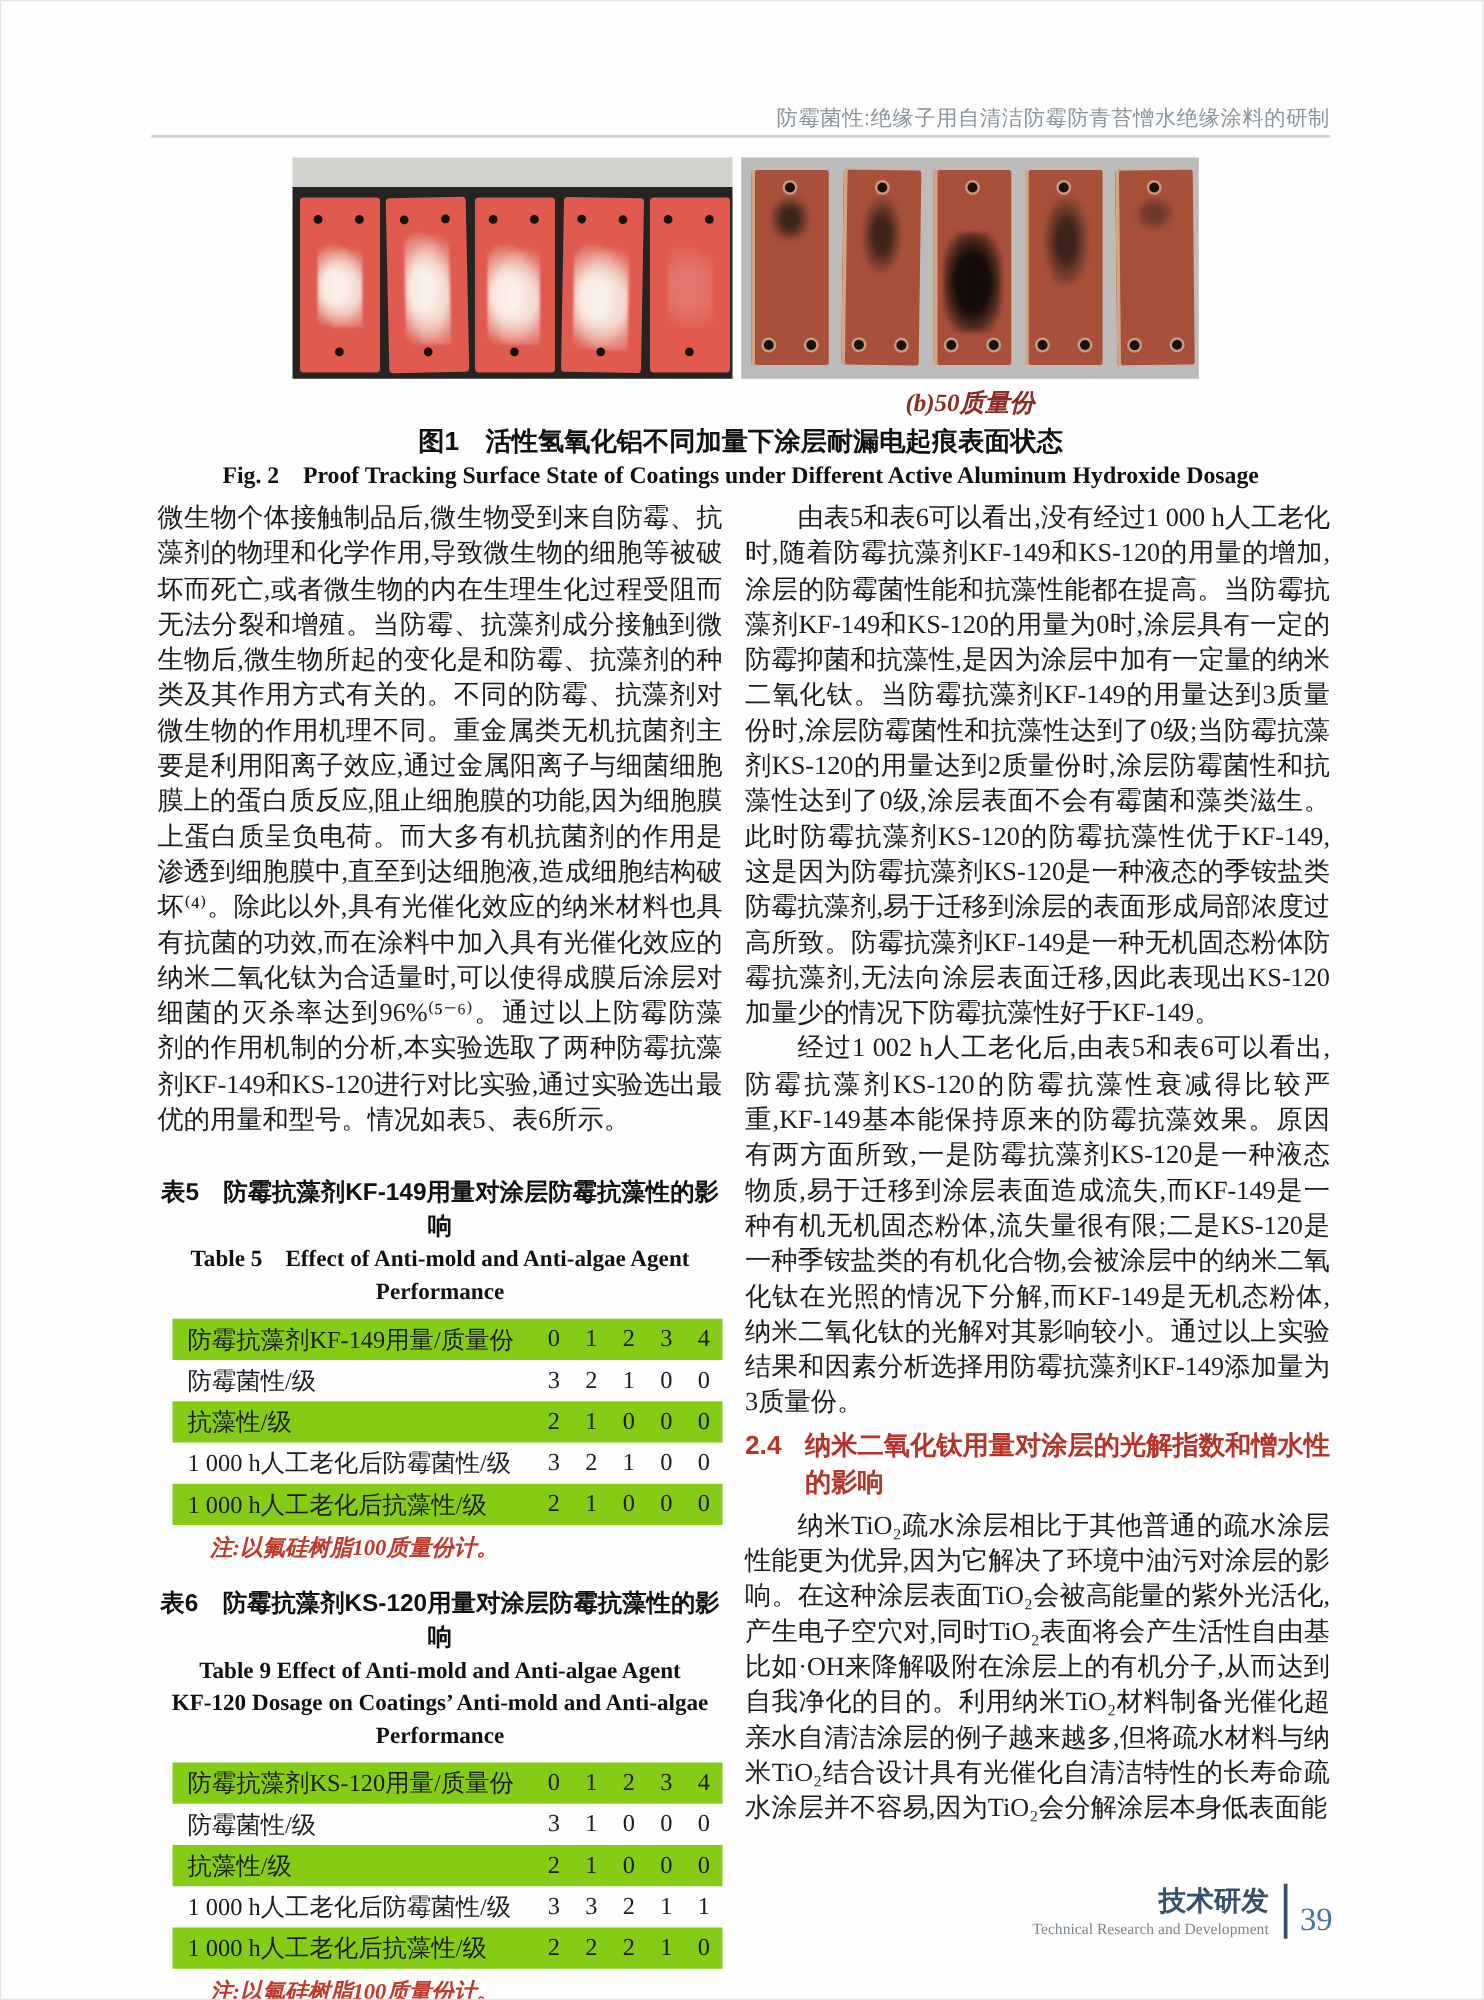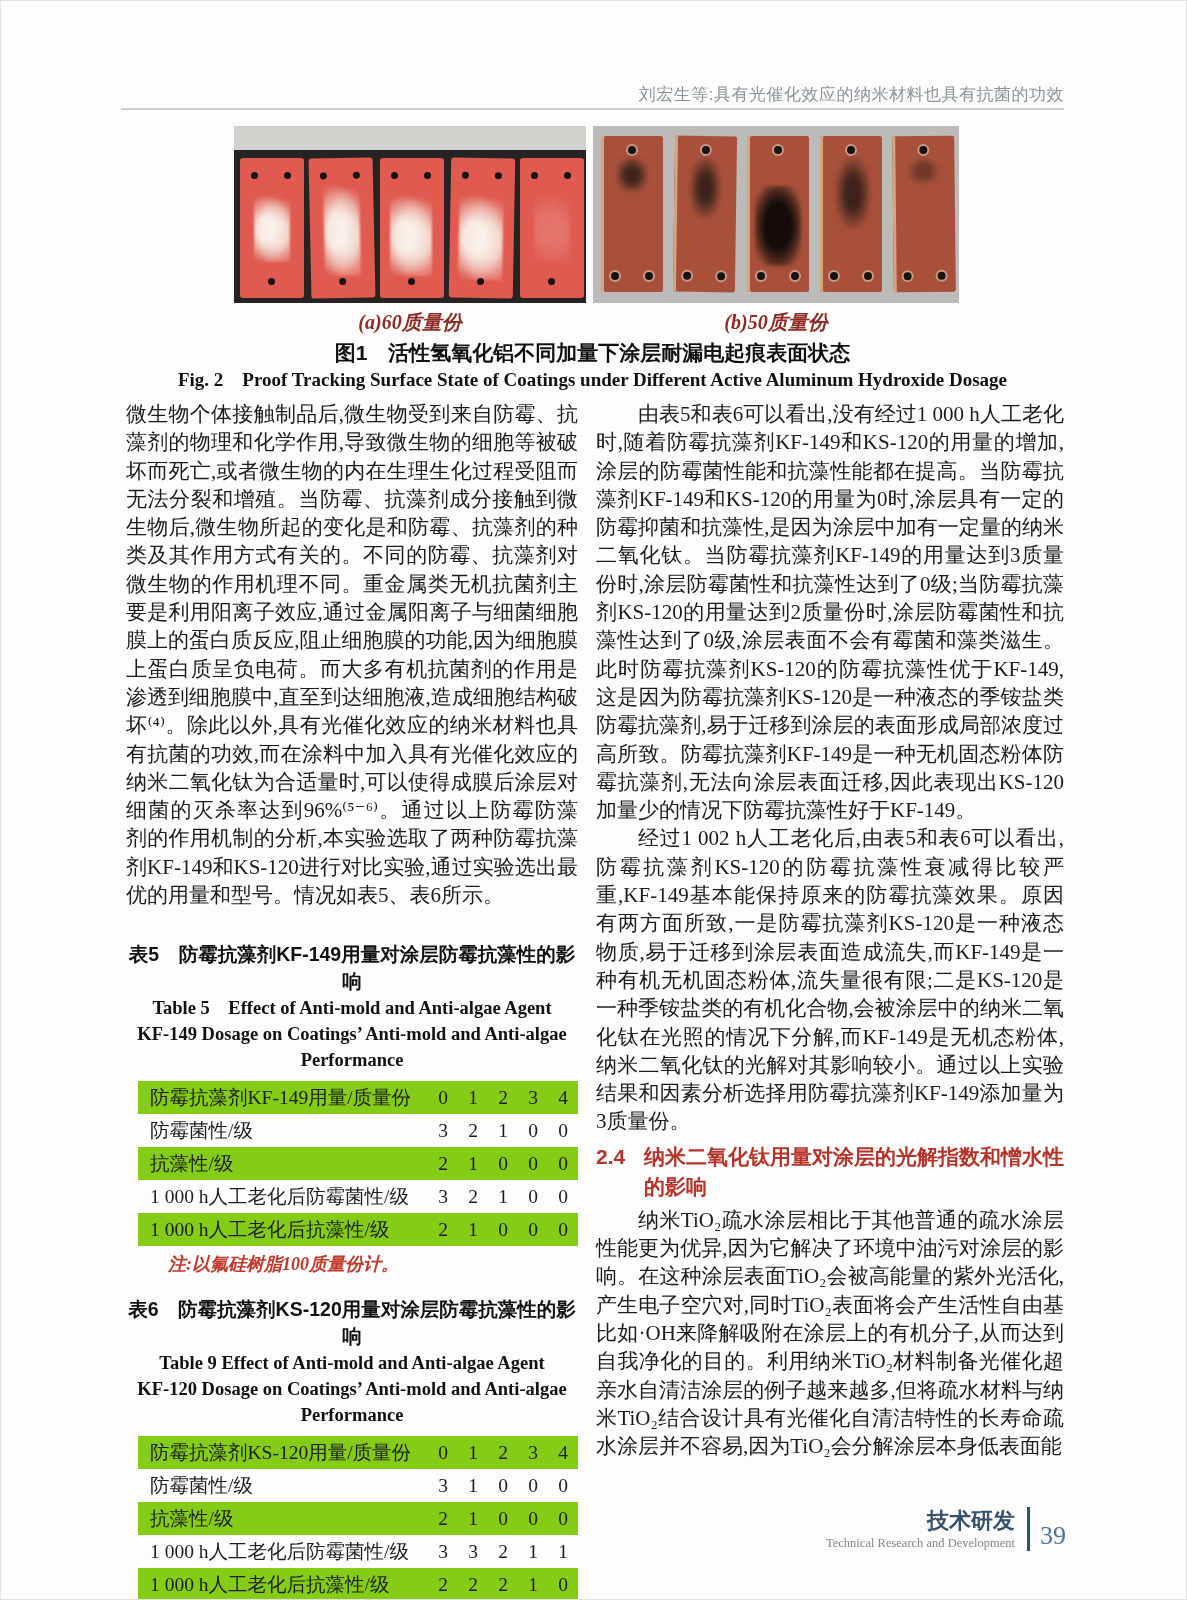--- a/index.html
+++ b/index.html
@@ -72,21 +72,21 @@
   .footer-zh { font-family:"Liberation Sans","DejaVu Sans",sans-serif; font-weight:bold; font-size:22px; color:#36506c; line-height:24px; }
   .footer-en { font-size:12.5px; color:#7c8790; margin-top:3px; }
   .footer-bar { width:3px; height:44px; background:#36506c; margin:0 10px 0 12px; }
   .footer-num { font-size:26px; color:#49749f; line-height:30px; }
 </style>
 </head>
 <body>
 
 <div class="page">
 
-  <div class="running-head">刘宏生等:具有光催化效应的纳米材料也具有抗菌的功效</div>
+  <div class="running-head">防霉菌性:绝缘子用自清洁防霉防青苔憎水绝缘涂料的研制</div>
   <div class="head-rule"></div>
 
   <div class="photo photo-a">
     <div class="panelA" style="left:6px;">
         <div class="erode"></div>
         <span class="d1"></span>
         <span class="d2"></span>
         <span class="d3"></span>
       </div>
     <div class="panelA" style="left:76px; transform:rotate(-1.2deg);">
@@ -141,34 +141,32 @@
         <span class="d3"></span>
       </div>
     <div class="panelB" style="left:300px; transform:rotate(-.6deg);">
         <div class="smudge" style="opacity:.55; height:26px;"></div>
         <span class="d1"></span>
         <span class="d2"></span>
         <span class="d3"></span>
       </div>
   </div>
 
-  <div class="fig-sub a">(a)60质量份</div>
   <div class="fig-sub b">(b)50质量份</div>
   <div class="fig-cap-zh">图1　活性氢氧化铝不同加量下涂层耐漏电起痕表面状态</div>
   <div class="fig-cap-en">Fig. 2　Proof Tracking Surface State of Coatings under Different Active Aluminum Hydroxide Dosage</div>
 
   <div class="columns">
 
     <div class="col-left">
       <div class="para">微生物个体接触制品后,微生物受到来自防霉、抗藻剂的物理和化学作用,导致微生物的细胞等被破坏而死亡,或者微生物的内在生理生化过程受阻而无法分裂和增殖。当防霉、抗藻剂成分接触到微生物后,微生物所起的变化是和防霉、抗藻剂的种类及其作用方式有关的。不同的防霉、抗藻剂对微生物的作用机理不同。重金属类无机抗菌剂主要是利用阳离子效应,通过金属阳离子与细菌细胞膜上的蛋白质反应,阻止细胞膜的功能,因为细胞膜上蛋白质呈负电荷。而大多有机抗菌剂的作用是渗透到细胞膜中,直至到达细胞液,造成细胞结构破坏⁽⁴⁾。除此以外,具有光催化效应的纳米材料也具有抗菌的功效,而在涂料中加入具有光催化效应的纳米二氧化钛为合适量时,可以使得成膜后涂层对细菌的灭杀率达到96%⁽⁵⁻⁶⁾。通过以上防霉防藻剂的作用机制的分析,本实验选取了两种防霉抗藻剂KF-149和KS-120进行对比实验,通过实验选出最优的用量和型号。情况如表5、表6所示。</div>
 
       <div class="tbl-block">
         <div class="tbl-cap-zh">表5　防霉抗藻剂KF-149用量对涂层防霉抗藻性的影响</div>
         <div class="tbl-cap-en">Table 5　Effect of Anti-mold and Anti-algae Agent</div>
-        <div class="tbl-cap-en">KF-149 Dosage on Coatings’ Anti-mold and Anti-algae</div>
         <div class="tbl-cap-en">Performance</div>
         <div class="ttable">
             <div class="trow shaded">
               <span class="tlabel">防霉抗藻剂KF-149用量/质量份</span>
               <span class="tval">0</span>
               <span class="tval">1</span>
               <span class="tval">2</span>
               <span class="tval">3</span>
               <span class="tval">4</span>
             </div>

